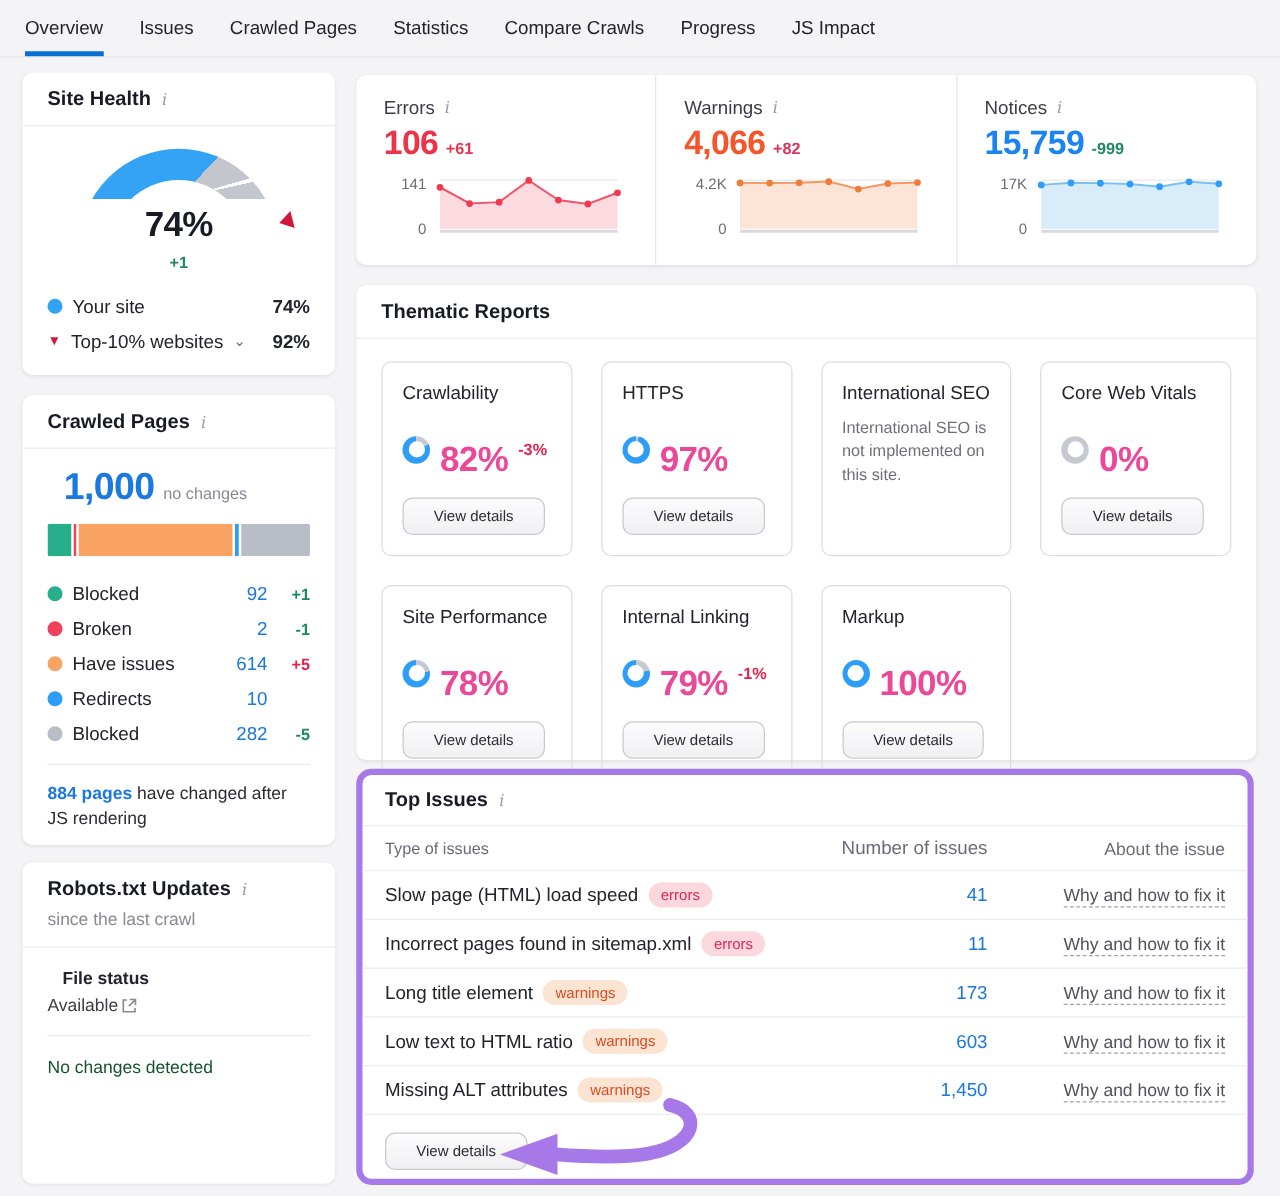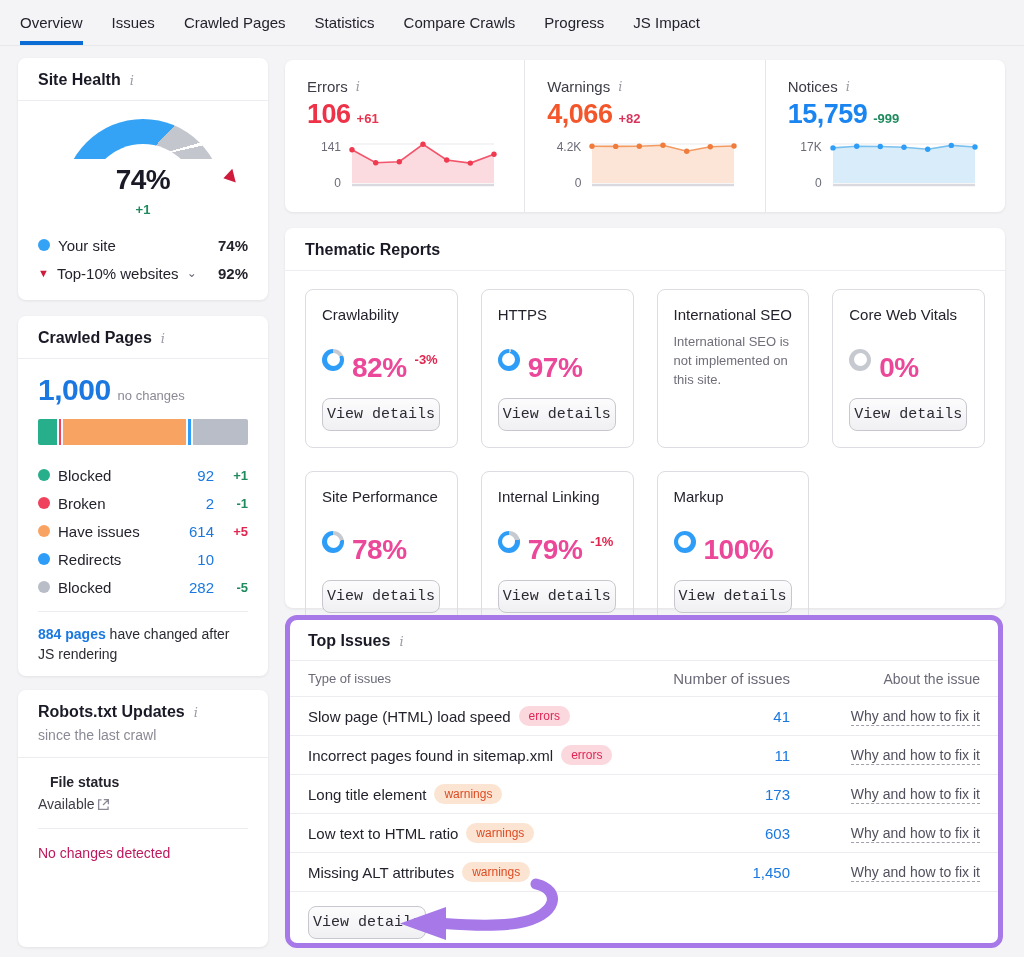--- a/index.html
+++ b/index.html
@@ -22,37 +22,37 @@
   .score { position:absolute; left:0; right:0; bottom:23px; text-align:center; font-size:28px; font-weight:bold; color:#1a1a26; letter-spacing:-.5px; }
   .score-delta { position:absolute; left:0; right:0; bottom:2px; text-align:center; font-size:13px; font-weight:bold; color:#1e8a5e; }
   .sh-legend { padding:12px 20px 0; }
   .sh-row { display:flex; align-items:center; gap:8px; height:28px; font-size:15px; }
   .dot { width:12px; height:12px; border-radius:50%; flex:none; }
   .tri-dn { color:#cf1a3c; font-size:11px; line-height:1; }
   .sh-row .v { margin-left:auto; font-weight:bold; font-size:15px; }
   .chev { color:#6b6b78; font-size:12px; cursor:pointer; }
   
   .cp-body { padding:14px 20px 0; }
-  .cp-total { font-size:30px; font-weight:bold; color:#1a78e0; letter-spacing:-.5px; }
+  .cp-total { font-size:30px; font-weight:bold; color:#1a78e0; letter-spacing:-.5px;margin-left:13px; }
   .cp-note { font-size:13px; color:#8a8a96; margin-left:7px; }
   .bar { display:flex; gap:2px; height:26px; margin:12px 0 16px; border-radius:2px; overflow:hidden; }
   .bar .seg { height:100%; }
   .cp-row { display:flex; align-items:center; gap:8px; height:28px; font-size:15px; }
   .cp-row .n { width:46px; margin-left:auto; text-align:right; color:#1a78e0; }
   .cp-row .d { width:26px; text-align:right; font-size:13px; font-weight:bold; }
   .cp-div { border-top:1px solid #ececf1; margin:10px 0 12px; }
   .cp-foot { font-size:14px; line-height:1.45; color:#2b2b33; padding-bottom:10px; }
   .cp-foot a { color:#1a78e0; font-weight:bold; text-decoration:none; cursor:pointer; }
   
   .rb-sub { font-size:14px; color:#8a8a96; padding:6px 20px 14px; }
   .rb-body { padding:16px 20px; font-size:14px; }
   .rb-body .b { font-weight:bold; margin-bottom:6px;margin-left:12px; }
   .rb-avail { display:flex; align-items:center; gap:2px; color:#3c3c46; cursor:pointer; }
   .rb-div { border-top:1px solid #ececf1; margin:16px 0; }
-  .rb-empty { color:#be185d; }
+  .rb-empty { color:#14532d; }
   
   .metrics { display:flex; }
   .metric { flex:1; padding:18px 16px 12px 22px; position:relative; }
   .metric + .metric { border-left:1px solid #e6e6ea; }
   .m-label { display:flex; align-items:center; gap:6px; font-size:15px; color:#3c3c46; }
   .m-val-row { margin-top:4px; display:flex; align-items:baseline; gap:6px; }
   .m-val { font-size:27px; font-weight:bold; letter-spacing:-.5px; }
   .m-delta { font-size:13px; font-weight:bold; }
   .m-chart { display:flex; margin-top:8px; gap:6px; }
   .m-axis { width:34px; display:flex; flex-direction:column; justify-content:space-between; align-items:flex-end; font-size:12px; color:#6b6b78; padding:2px 0 0; }
@@ -61,21 +61,21 @@
   .tiles { display:grid; grid-template-columns:repeat(4,1fr); gap:23px; padding:18px 20px 20px; }
   .tile { border:1px solid #dcdce2; border-radius:8px; padding:16px; min-height:140px; }
   .tile.short { min-height:132px; }
   .tile .tt { font-size:15px; color:#23232d; }
   .tile .vrow { display:flex; align-items:center; gap:8px; margin-top:12px; }
   .ring { position:relative; width:22px; height:22px; border-radius:50%; flex:none; }
   .ring::after { content:""; position:absolute; inset:4.5px; border-radius:50%; background:#fff; }
   .tile .pct { font-size:28px; font-weight:bold; color:#ec4899; letter-spacing:-.5px;margin-top:17px; }
   .tile .tdelta { font-size:13px; font-weight:bold; color:#e0264f; }
   .tile .note { margin-top:10px; font-size:13px; line-height:1.45; color:#6f6f7a; }
-  .btn { display:inline-block; margin-top:14px; padding:7px 4px; border:1px solid #c7c7cf; border-radius:8px; background:linear-gradient(#fcfcfd,#f0f0f3); font-size:15px; font-weight:500; color:#2b2b33; cursor:pointer; font-family:Liberation Mono, monospace; }
+  .btn { display:inline-block; margin-top:14px; padding:7px 24px; border:1px solid #c7c7cf; border-radius:8px; background:linear-gradient(#fcfcfd,#f0f0f3); font-size:12px; font-weight:500; color:#2b2b33; cursor:pointer; font-family:Liberation Sans, sans-serif; }
   
   .ti-outer { position:absolute; left:285px; top:615px; width:718px; height:333px; border:5px solid #a678e8; border-radius:12px; background:#fff; }
   .ti-colhdr { display:flex; align-items:center; padding:9px 18px; font-size:13px; color:#6b6b78; }
   .ti-row { display:flex; align-items:center; padding:9px 18px; border-top:1px solid #ececf1; }
   .ti-label { flex:1; display:flex; align-items:center; gap:8px; font-size:15px; color:#23232d; }
   .badge { font-size:12px; padding:3px 10px; border-radius:12px; cursor:default; }
   .badge.errors { background:#fbd7de; color:#e02555; }
   .badge.warnings { background:#fce4d2; color:#dd4b23; }
   .col-num { width:140px; text-align:right; font-size:15px; }
   .ti-row .col-num { color:#1a78e0; font-weight:500; cursor:pointer; }

